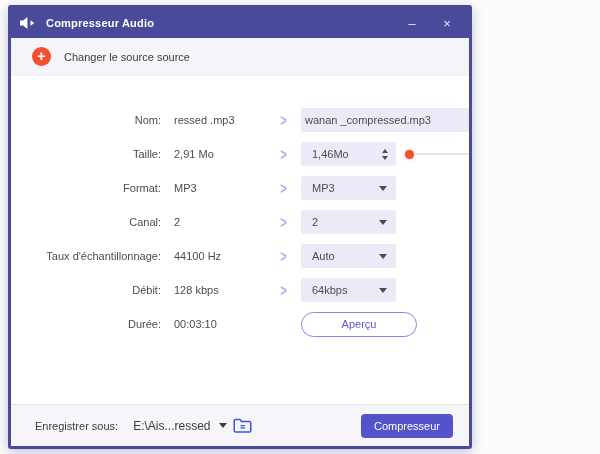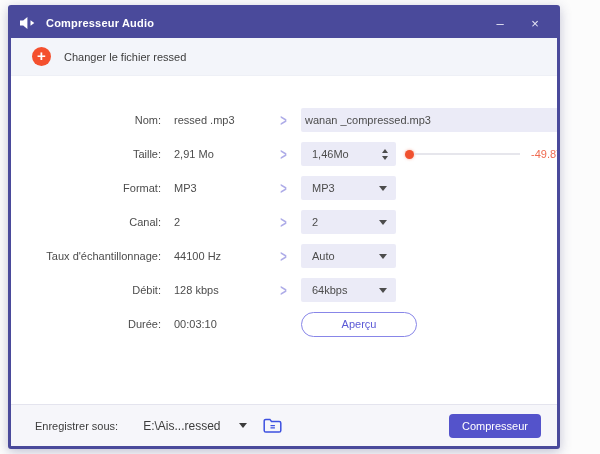--- a/index.html
+++ b/index.html
@@ -4,21 +4,21 @@
 <style>
   * { box-sizing: border-box; margin: 0; padding: 0; }
   html,body { width:600px; height:454px; }
   body {
     font-family: "Liberation Sans", "DejaVu Sans", sans-serif;
     background:#fcfcfc;
     overflow:hidden;
   }
   .page { position:relative; width:600px; height:454px; }
   .window {
-    position:absolute; left:8px; top:5px; width:552px; height:444px;
+    position:absolute; left:8px; top:5px; width:464px; height:444px;
     background:#ffffff;
     border:3px solid #4a4a9b;
     border-radius:3px;
     box-shadow:0 3px 12px rgba(60,60,120,.30);
     display:flex; flex-direction:column;
     overflow:hidden;
   }
   
   .titlebar {
     flex:0 0 30px; background:#4a4a9b;
@@ -96,21 +96,21 @@
   .pct { margin-left:11px; font-size:11px; color:#ef6a50; }
   .preview-btn {
     width:116px; height:25px; background:#ffffff;
     border:1px solid #8886e8; border-radius:13px;
     color:#5b59d6; font-size:11px; cursor:pointer;
     font-family:"Liberation Sans", "DejaVu Sans", sans-serif;
   }
   
   .footer {
     flex:0 0 42px; background:#f6f6fa; border-top:1px solid #e4e4ee;
-    display:flex; align-items:center; padding:0 16px; gap:10px;
+    display:flex; align-items:center; padding:0 16px; gap:0;
   }
   .save-label { font-size:11px; color:#3c3c3c; margin-left:8px; }
   .save-path { font-size:12px; color:#3c3c3c; margin-left:15px; }
   .path-caret {
     width:0; height:0; margin-left:8px; cursor:pointer;
     border-left:4px solid transparent; border-right:4px solid transparent;
     border-top:5px solid #3c3c3c;
   }
   .folder-btn { margin-left:6px; display:flex; align-items:center; cursor:pointer; }
   .f-spacer { flex:1; }
@@ -134,21 +134,21 @@
         </svg>
       </span>
       <span class="title">Compresseur Audio</span>
       <span class="tb-spacer"></span>
       <span class="tb-btn">–</span>
       <span class="tb-btn">×</span>
     </div>
 
     <div class="src-band">
       <span class="plus-circle">+</span>
-      <span class="src-label">Changer le fichier ressed</span>
+      <span class="src-label">Changer le source source</span>
     </div>
 
     <div class="form">
 
       <div class="row">
         <span class="lbl">Nom:</span>
         <span class="val">ressed .mp3</span>
         <span class="chev">&gt;</span>
         <span class="fieldarea">
           <input class="name-input" value="wanan _compressed.mp3" style="">

